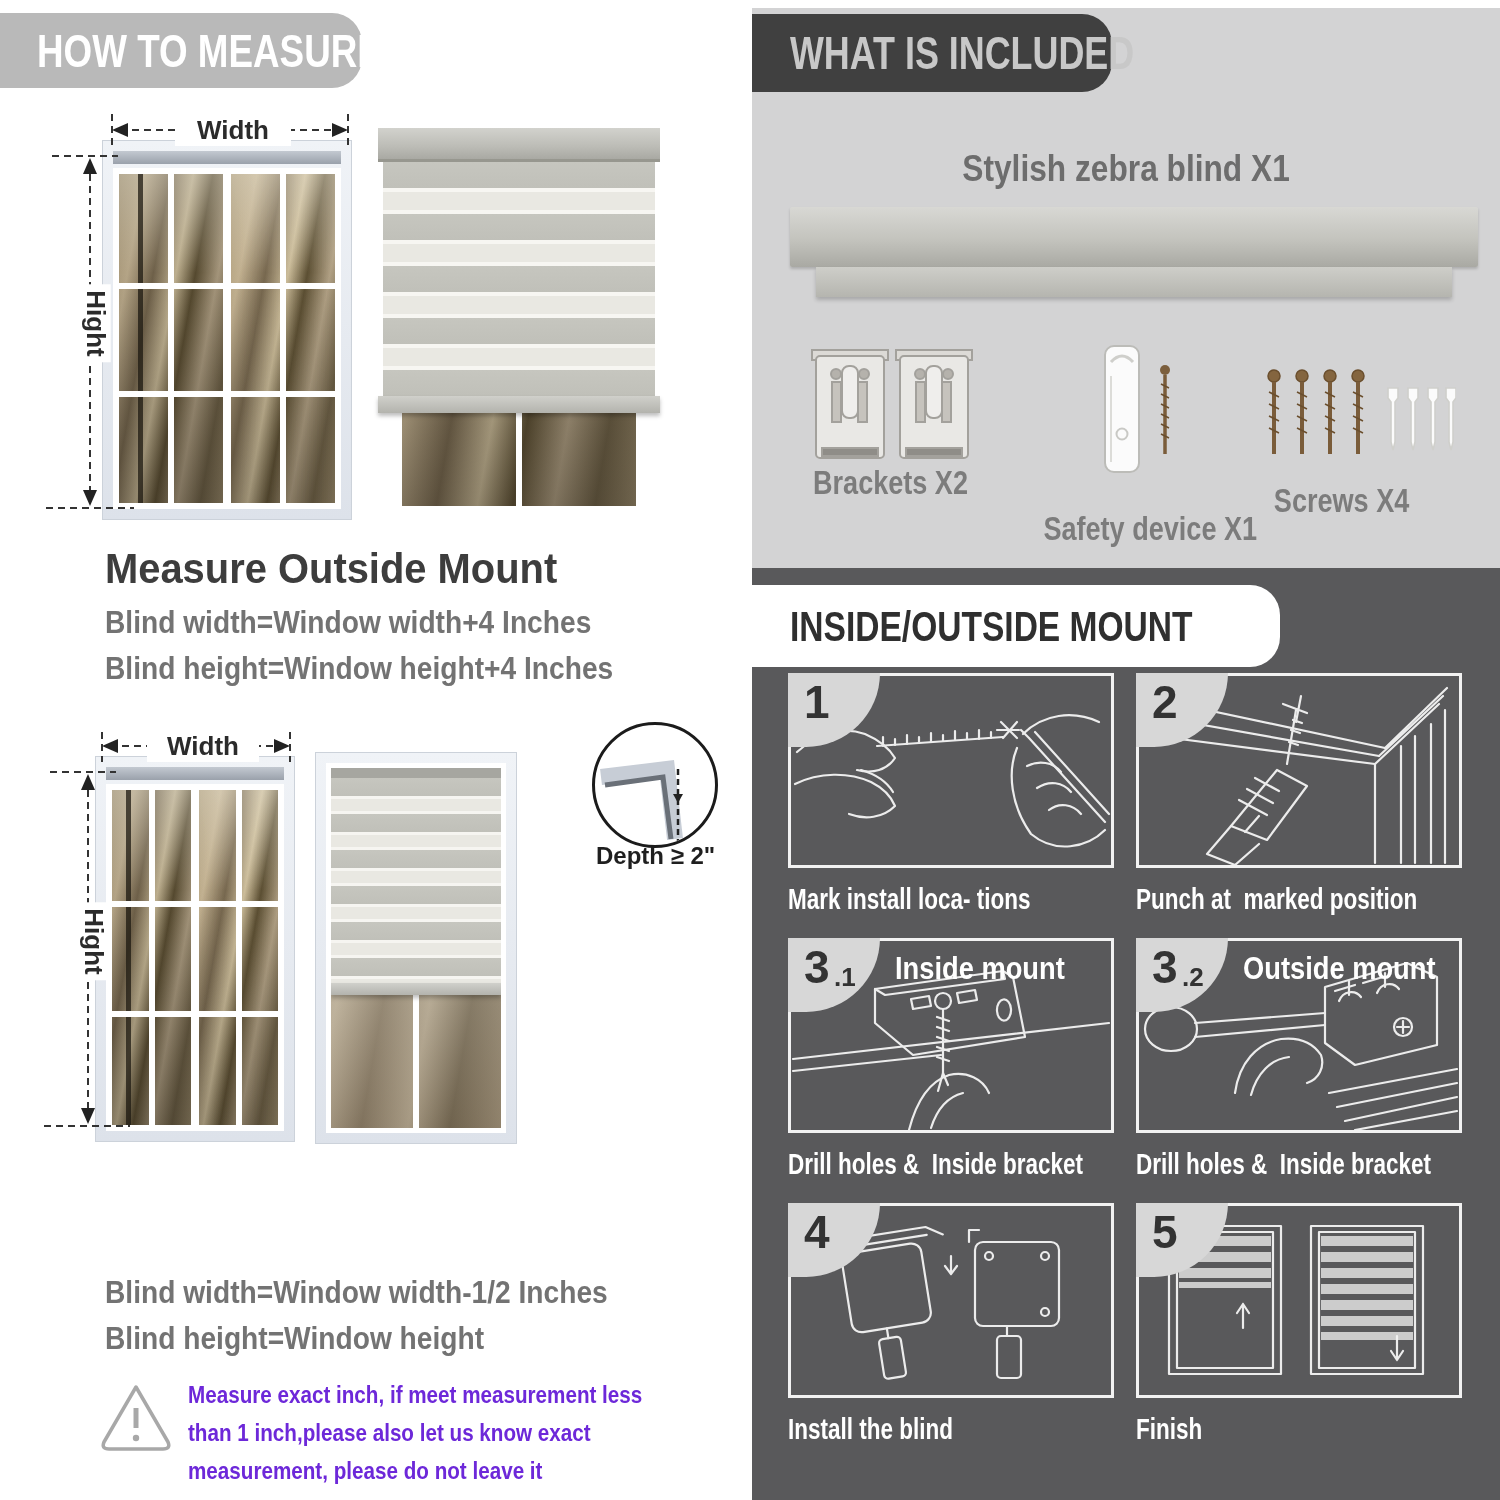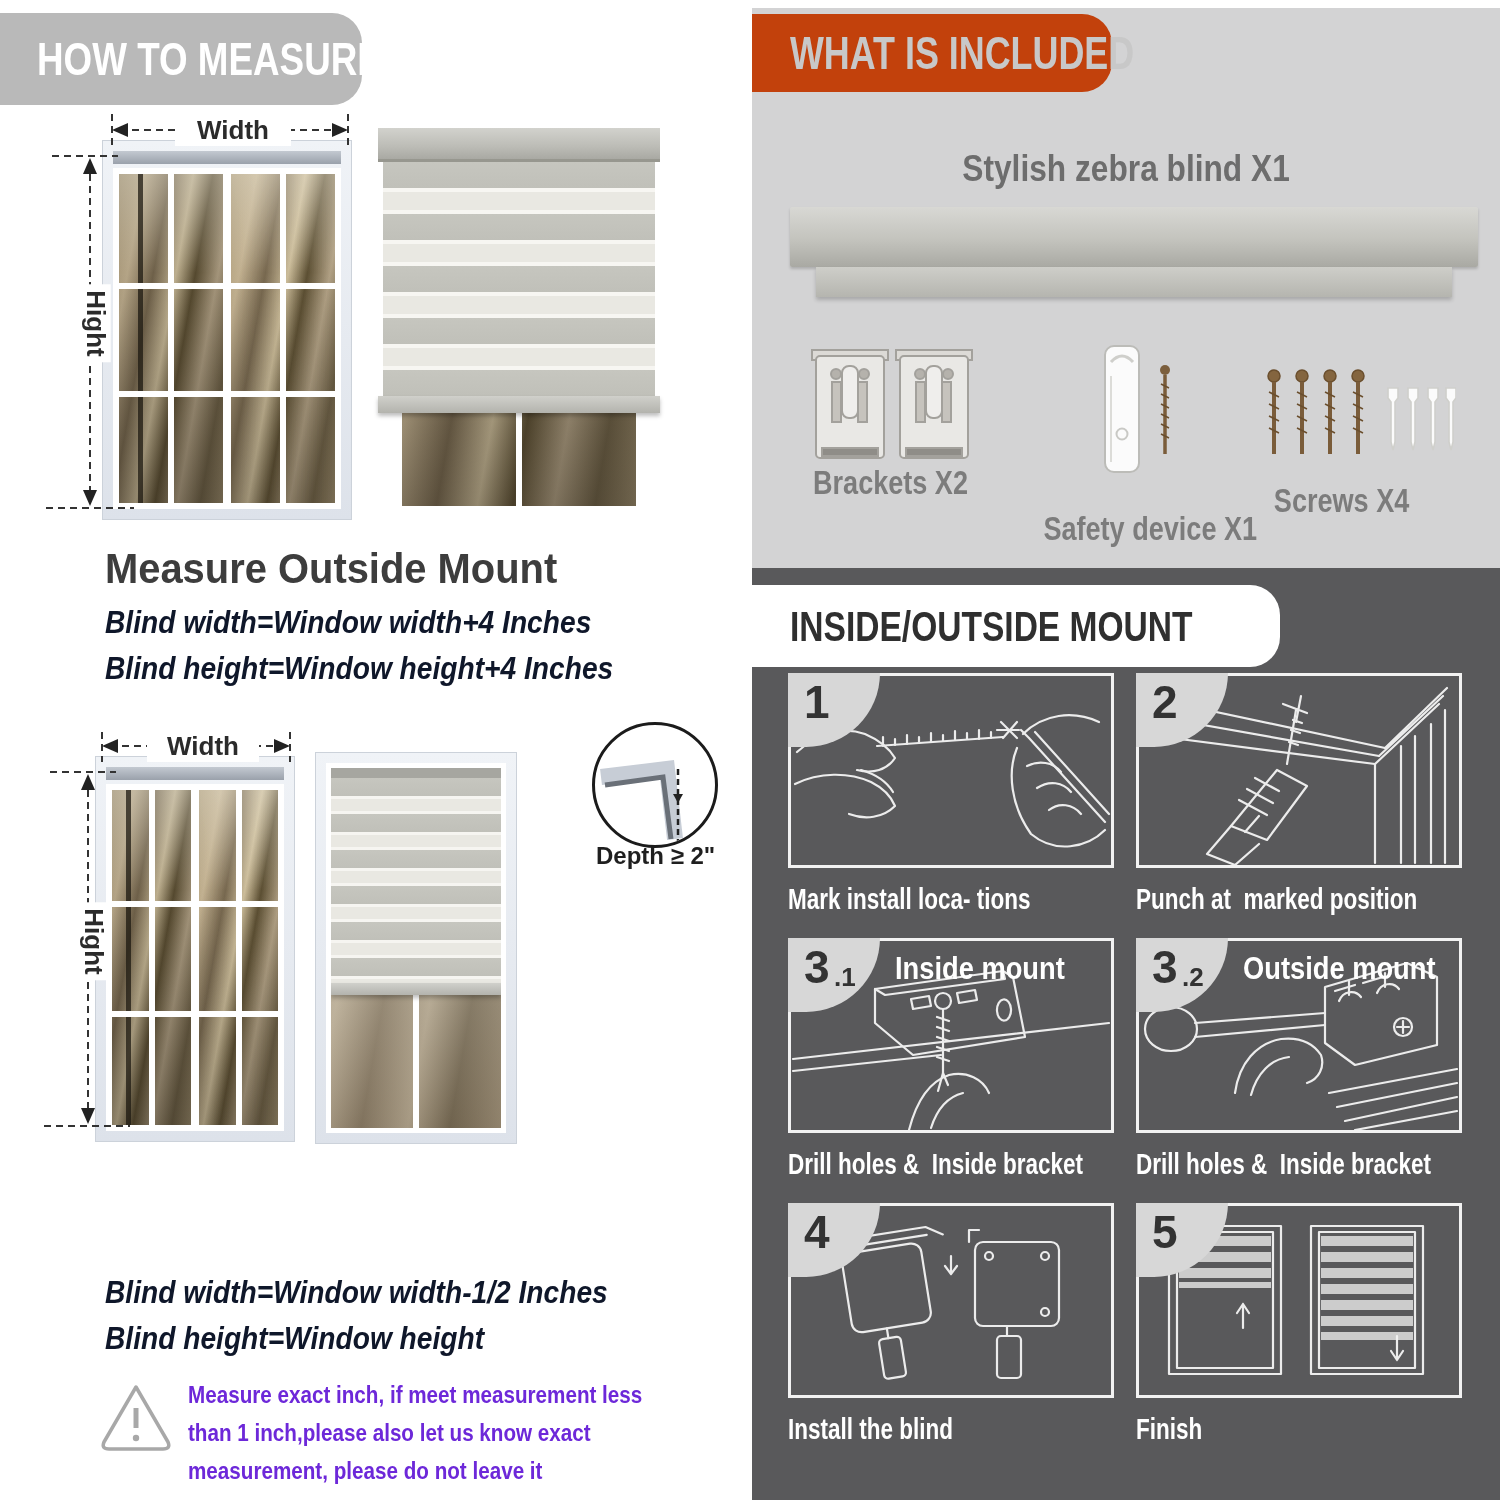--- a/index.html
+++ b/index.html
@@ -4,34 +4,34 @@
 <style>
   html,body{margin:0;padding:0;background:#fff;}
   #stage{position:relative;width:1500px;height:1500px;background:#ffffff;overflow:hidden;
          font-family:"Liberation Sans", sans-serif;font-weight:bold;}
   .abs{position:absolute;}
   .cond{display:inline-block;white-space:pre;transform:scaleX(.86);transform-origin:0 50%;}
   .condc{display:inline-block;white-space:pre;transform:scaleX(.85);transform-origin:50% 50%;}
 
   
   .banner{border-radius:0 30px 30px 0;display:flex;align-items:center;}
-  .banner-left{left:0;top:13px;width:362px;height:92px;background:#b9b9b9;}
+  .banner-left{left:0;top:13px;width:362px;height:75px;background:#b9b9b9;}
   .banner-left span{color:#fff;font-size:46px;margin-left:37px;transform:scaleX(.8);transform-origin:0 50%;white-space:nowrap;}
-  .banner-incl{left:752px;top:14px;width:360px;height:78px;background:#c2410c;z-index:3;}
+  .banner-incl{left:752px;top:14px;width:360px;height:78px;background:#404040;z-index:3;}
   .banner-incl span{color:#c8c8c8;font-size:46px;margin-left:38px;transform:scaleX(.78);transform-origin:0 50%;white-space:nowrap;}
   .banner-mount{left:752px;top:585px;width:528px;height:82px;background:#ffffff;z-index:3;}
   .banner-mount span{color:#2f2f2f;font-size:43px;margin-left:38px;transform:scaleX(.78);transform-origin:0 50%;white-space:nowrap;}
 
   
   .right-light{left:752px;top:8px;width:748px;height:560px;background:#d3d3d4;}
   .right-dark{left:752px;top:568px;width:748px;height:932px;background:#59595b;}
 
   
   .h2{font-size:42px;color:#3d3d3d;white-space:nowrap;}
-  .formula{font-size:32px;color:#0f172a;white-space:nowrap;font-style:italic;}
+  .formula{font-size:32px;color:#737373;white-space:nowrap;}
   .warn-line{font-size:24px;color:#6d28d9;line-height:38px;white-space:nowrap;}
 
   
   .win{background:linear-gradient(180deg,#f0f3f7,#dde2ea);border:1px solid #ccd2da;box-sizing:border-box;padding:10px;}
   .win-head{height:13px;background:linear-gradient(#c3c9d1,#9aa1ab);margin-bottom:4px;}
   .win-body{background:#fff;padding:6px;display:flex;gap:8px;height:calc(100% - 17px);box-sizing:border-box;}
   .casement{flex:1;position:relative;overflow:hidden;}
   .photo1{background:linear-gradient(180deg,rgba(216,211,196,.45) 0%,rgba(120,110,90,0) 30%,rgba(35,30,22,.28) 100%),
           linear-gradient(100deg,#9a8a6b 0%,#b4a486 16%,#6e6049 32%,#bdaf8f 46%,#55492f 58%,#a3947a 72%,#645840 86%,#8d7f63 100%);}
   .photo2{background:linear-gradient(180deg,rgba(232,227,212,.5),rgba(60,50,40,.22)),

